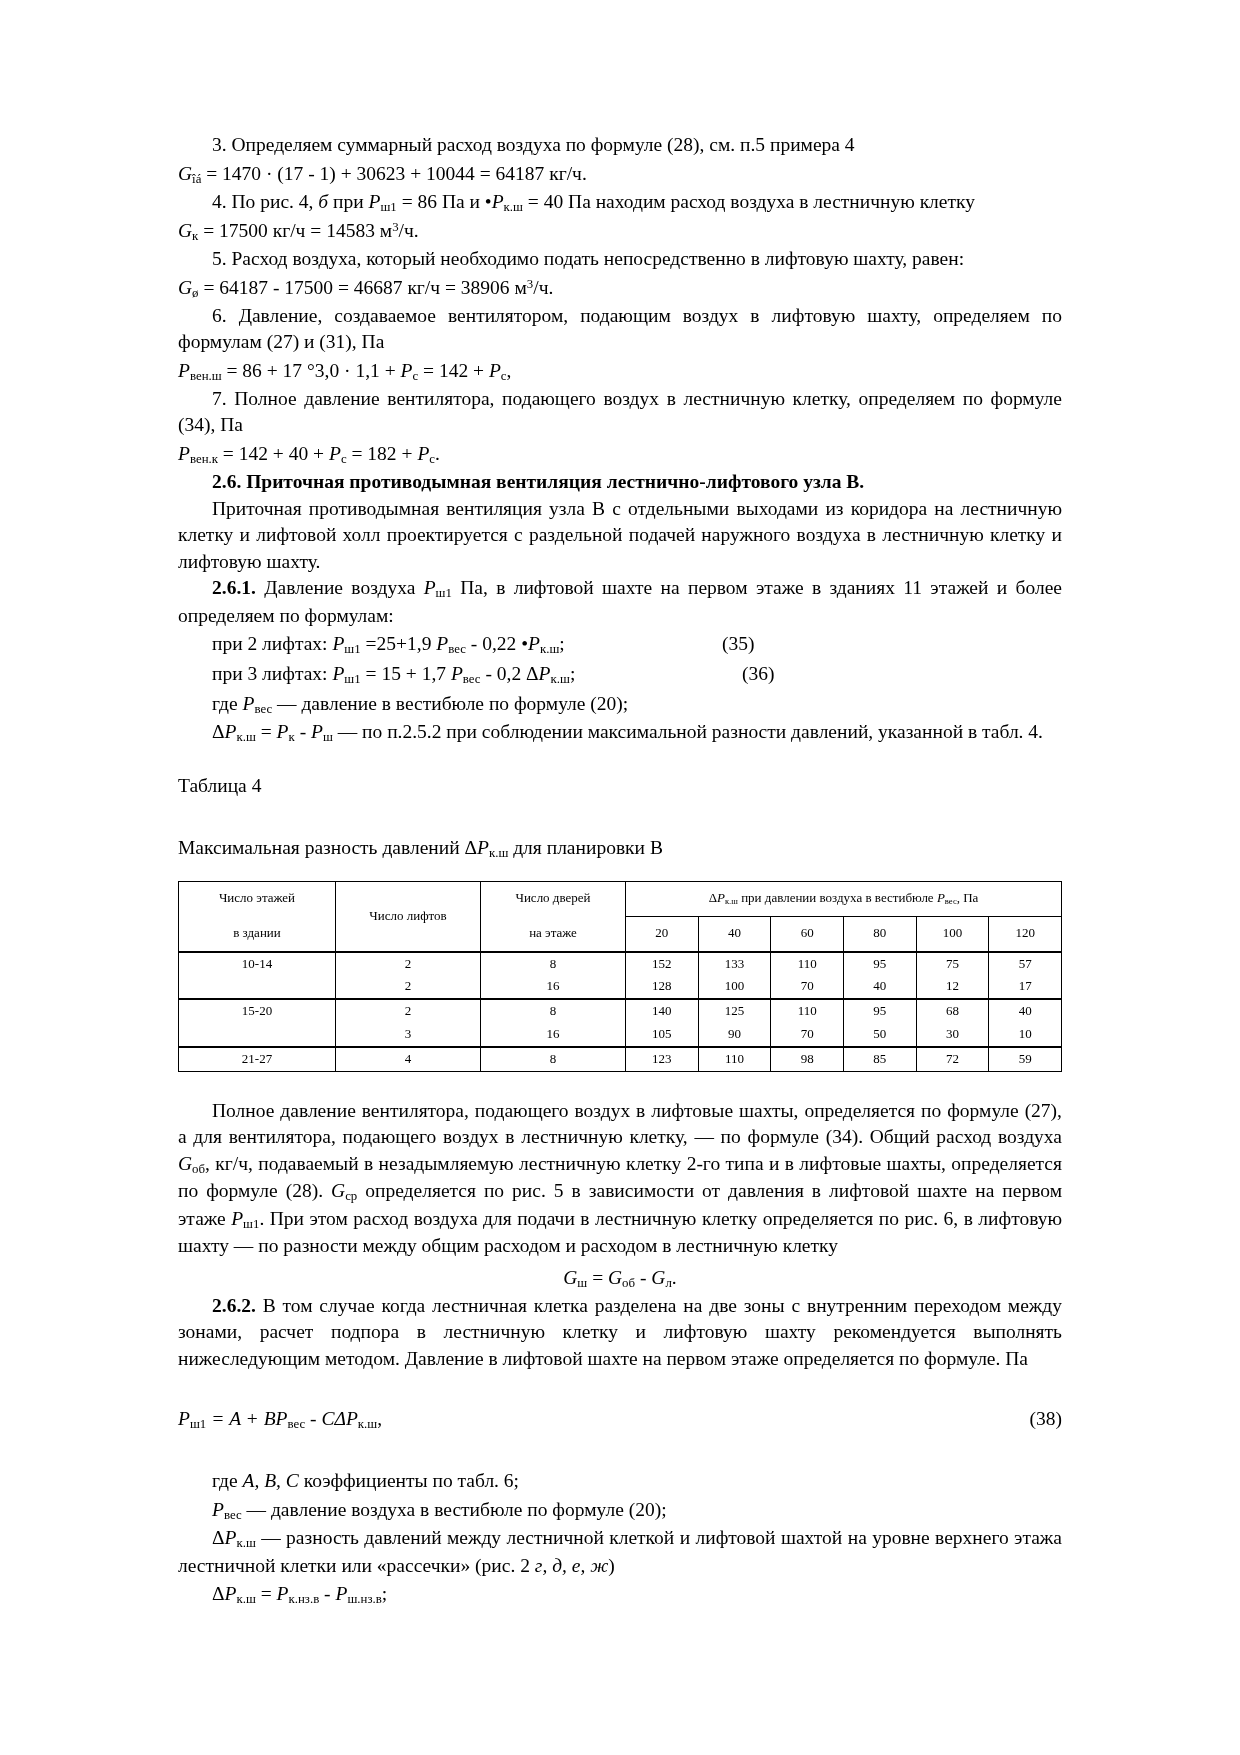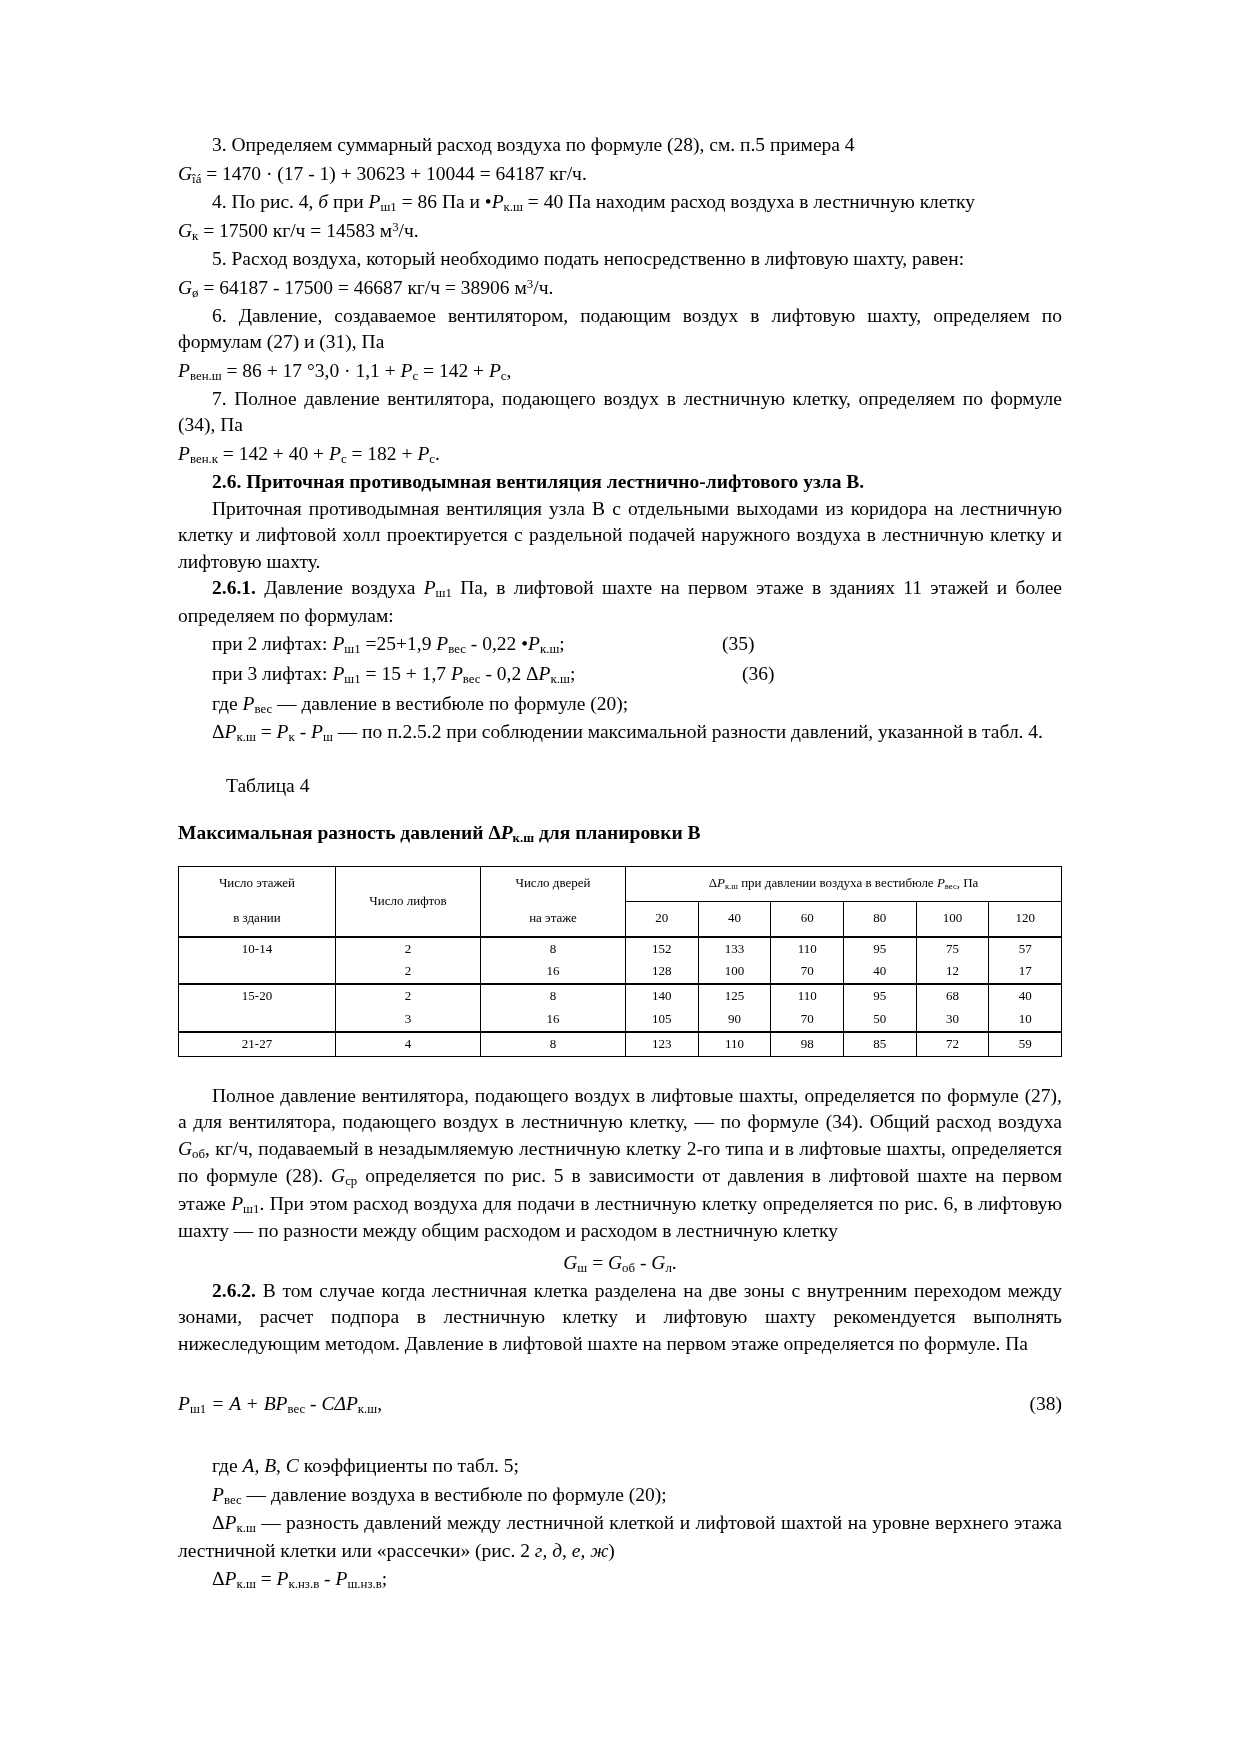--- a/index.html
+++ b/index.html
@@ -54,26 +54,25 @@
   .eq-num {
     position: absolute;
     left: 510px;
     top: 0;
   }
   .eq-num.n36 { left: 530px; }
   .eq-num.n37 { left: 552px; }
   .tbl-label {
     text-align: right;
     margin-top: 26px;
-    margin-left: 48px;
   }
   .tbl-title {
     text-align: center;
-    font-weight: bold;
-    margin-top: 21px;
+    font-weight: normal;
+    margin-top: 36px;
     margin-bottom: 18px;
   }
   table.data {
     border-collapse: collapse;
     width: 884px;
     margin: 0 auto;
     font-size: 13px;
     table-layout: fixed;
   }
   table.data td, table.data th {
@@ -240,21 +239,21 @@
 
   <p class="centered-eq"><var>G<sub>ш</sub></var><span> = </span><var>G<sub>об</sub></var><span> - </span><var>G<sub>л</sub></var><span>.</span></p>
 
   <p class="ind"><span class="b">2.6.2.</span><span> В том случае когда лестничная клетка разделена на две зоны с внутренним переходом между зонами, расчет подпора в лестничную клетку и лифтовую шахту рекомендуется выполнять нижеследующим методом. Давление в лифтовой шахте на первом этаже определяется по формуле. Па</span></p>
 
   <div class="eq38wrap">
     <span><var>P<sub>ш1</sub></var><span class="i"> = A + B</span><var>P<sub>вес</sub></var><span class="i"> - CΔ</span><var>P<sub>к.ш</sub></var><span>,</span></span>
     <span class="eq-num38">(38)</span>
   </div>
 
-  <p class="eq-line noj ind"><span>где </span><span class="i">A, B, C</span><span> коэффициенты по табл. 5;</span></p>
+  <p class="eq-line noj ind"><span>где </span><span class="i">A, B, C</span><span> коэффициенты по табл. 6;</span></p>
 
   <p class="eq-line noj ind"><var>P<sub>вес</sub></var><span> —  давление воздуха в вестибюле по формуле (20);</span></p>
 
   <p class="ind"><span>Δ</span><var>P<sub>к.ш</sub></var><span> — разность давлений между лестничной клеткой и лифтовой шахтой на уровне верхнего этажа лестничной клетки или «рассечки» (рис. 2 </span><span class="i">г, д, е, ж</span><span>)</span></p>
 
   <p class="eq-line noj ind"><span>Δ</span><var>P<sub>к.ш</sub></var><span> = </span><var>P<sub>к.нз.в</sub></var><span> - </span><var>P<sub>ш.нз.в</sub></var><span>;</span></p>
 
 </div>
 
 </body></html>

